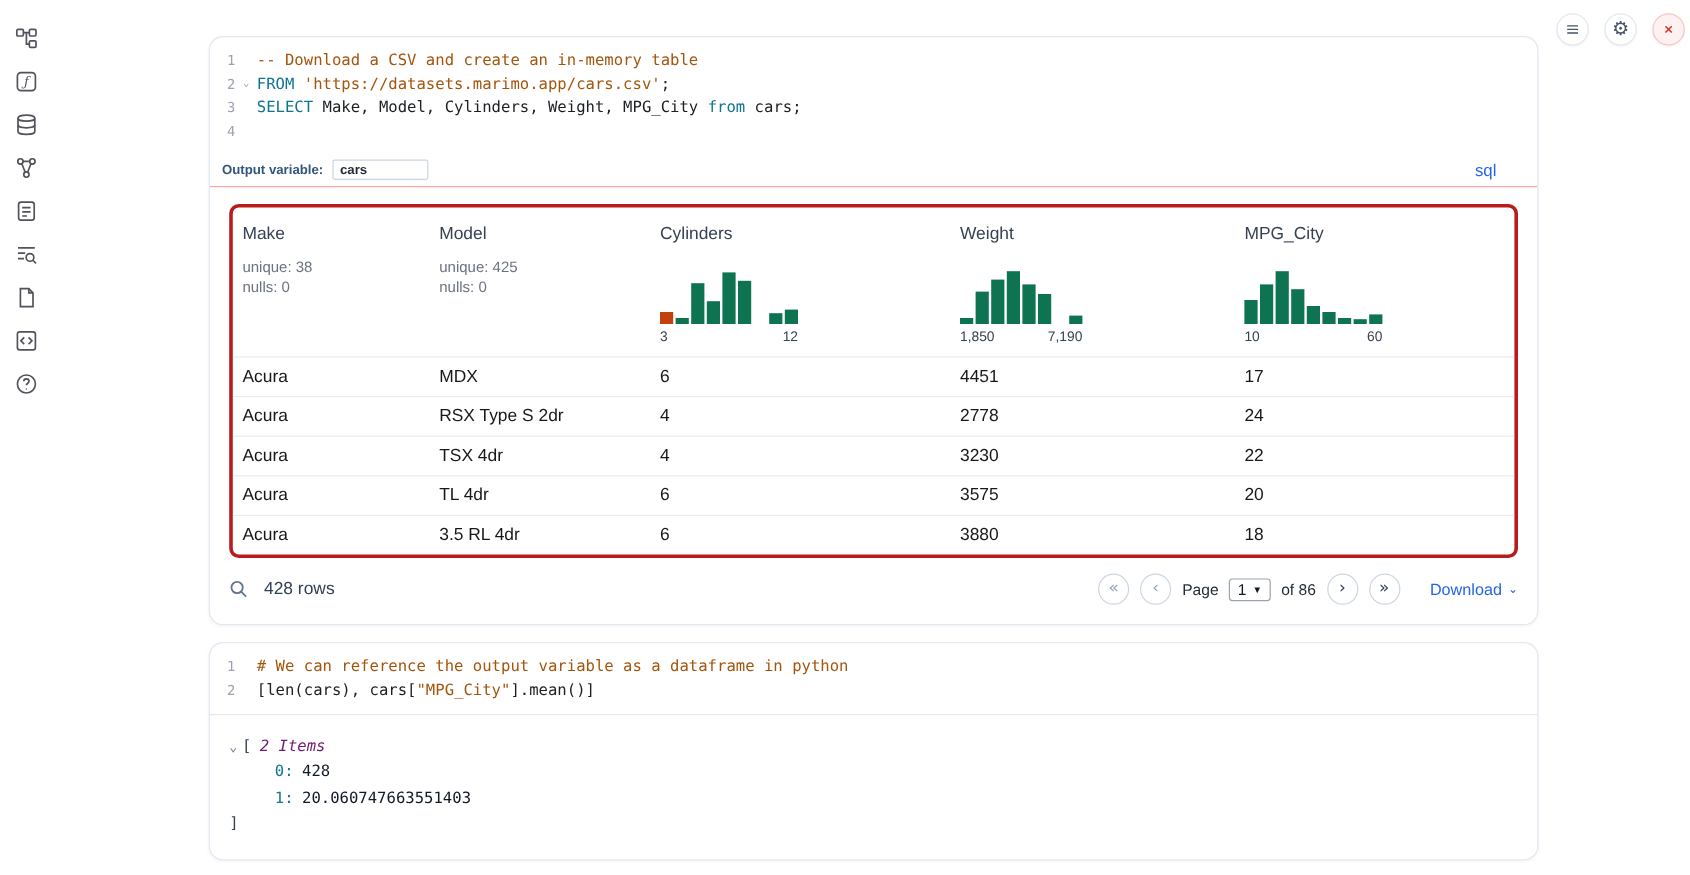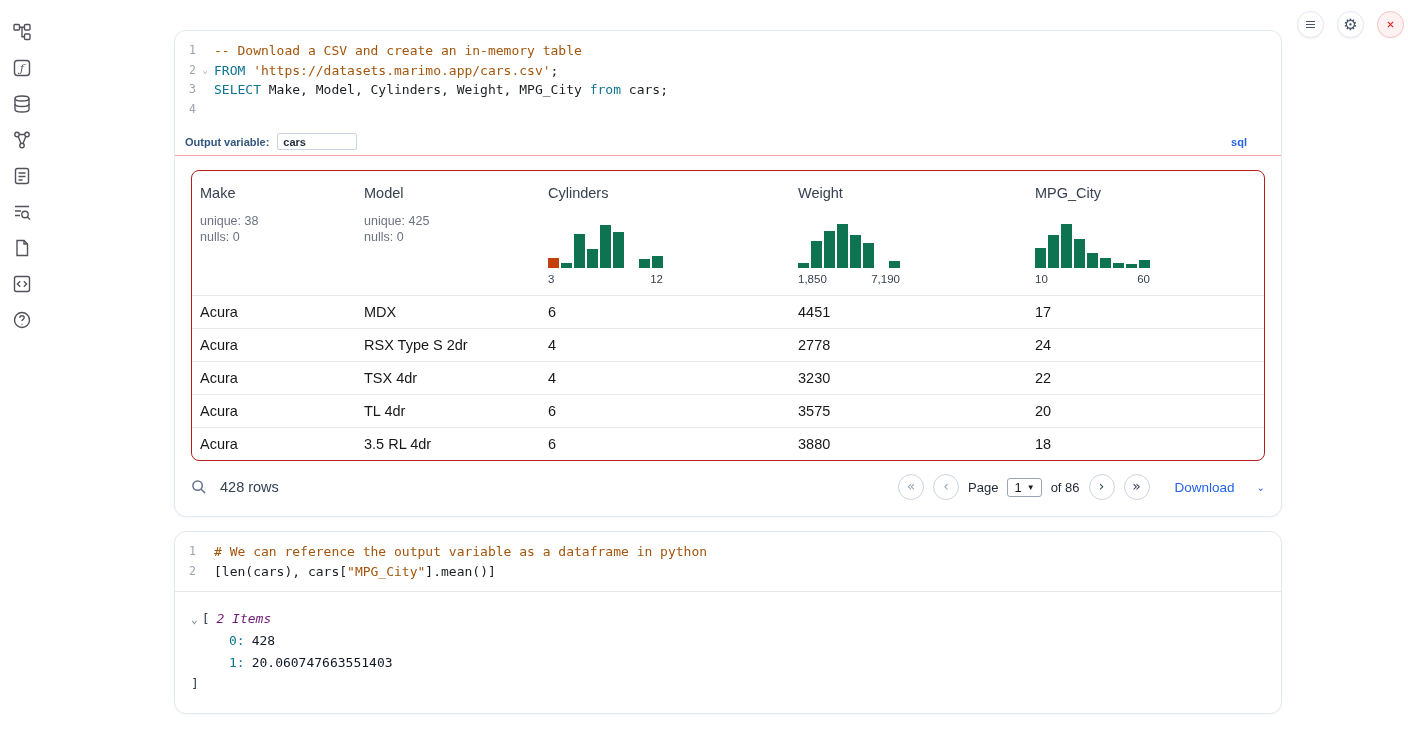--- a/index.html
+++ b/index.html
@@ -31,25 +31,25 @@
   .tok-comment { color:var(--comment); }
   .tok-kw { color:var(--kw); }
   .tok-string { color:var(--string); }
   .tok-plain { color:var(--code); }
   .code-border { border-bottom:1px solid #e5e7eb; }
 
   
   .outvar-row { display:flex; align-items:center; height:27px; padding:0 34px 0 10px; gap:8px; border-bottom:1px solid #fca5a5; }
   .outvar-label { font-size:11px; font-weight:700; color:var(--label-blue); }
   .outvar-input { width:80px; height:17px; border:1px solid #cbd5e1; border-radius:2px; font-size:11px; font-weight:700; padding:0 5px; color:#1f2937; font-family:"Liberation Sans",sans-serif; outline:none; }
-  .lang-badge { margin-left:auto; font-size:11px; font-weight:700; color:var(--accent-blue); cursor:pointer; }
+  .lang-badge { margin-left:auto; font-size:14px; font-weight:400; color:var(--accent-blue); cursor:pointer; }
 
   
   .table-section { padding:14px 16px 0; }
-  .tbl-frame { border:1px solid #b91c1c; border-radius:8px; overflow:hidden; }
+  .tbl-frame { border:3px solid #b91c1c; border-radius:8px; overflow:hidden; }
   table.dtable { width:100%; border-collapse:collapse; table-layout:fixed; }
   .dtable th { text-align:left; vertical-align:top; padding:14px 8px 10px; font-weight:400; cursor:pointer; }
   .col-label { font-size:14.5px; color:#374151; line-height:16px; }
   .col-summary { margin-top:12px; font-size:12.5px; color:#6b7280; line-height:16.5px; }
   .hist-wrap { margin-top:19px; }
   .hist-bars { display:flex; align-items:flex-end; gap:2px; height:48px; }
   .hist-bar { width:11px; background:var(--hist-green); }
   .hist-bar.hl { background:var(--hist-orange); }
   .hist-axis { display:flex; justify-content:space-between; margin-top:5px; font-size:11.5px; color:#374151; }
   .dtable td { padding:8px 8px; font-size:14.5px; color:#18181b; border-top:1px solid #e8eaed; height:33px; }
@@ -57,21 +57,21 @@
   
   .table-footer { display:flex; align-items:center; justify-content:space-between; padding:13px 16px 16px; }
   .tf-left { display:flex; align-items:center; gap:13px; color:#334155; font-size:14.5px; }
   .tf-left svg { width:16px; height:16px; color:#64748b; cursor:pointer; }
   .tf-right { display:flex; align-items:center; gap:9px; }
   .pg-btn { width:26px; height:26px; border-radius:50%; border:1px solid #cbd5e1; background:#fff; display:flex; align-items:center; justify-content:center; font-size:14px; color:#334155; cursor:pointer; font-family:"DejaVu Sans",sans-serif; padding:0 0 2px; }
   .pg-btn.muted { color:#94a3b8; }
   .pg-text { font-size:13px; color:#1f2937; }
   .page-select { display:inline-flex; align-items:center; gap:5px; border:1px solid #9aa4b2; border-radius:3px; padding:1px 6px; font-size:13px; color:#111827; cursor:pointer; background:#fff; }
   .sel-ar { font-size:8px; color:#111827; }
-  .download { margin-left:16px; display:inline-flex; align-items:center; gap:22px; color:var(--accent-blue); font-size:13.5px; cursor:pointer; }
+  .download { margin-left:16px; display:inline-flex; align-items:center; gap:5px; color:var(--accent-blue); font-size:13.5px; cursor:pointer; }
   .dl-ar { font-size:10px; }
 
   
   .tree { font-family:"DejaVu Sans Mono",monospace; font-size:13px; line-height:21.5px; padding:16px 16px 18px; color:#1f2937; }
   .tree-chev { color:#64748b; font-size:11px; margin-right:4px; cursor:pointer; }
   .tree-bracket { color:#374151; }
   .tree-items { font-style:italic; color:#701a75; margin-left:7px; }
   .tree-entry { padding-left:38px; }
   .tree-key { color:var(--kw); }
   .tree-val { color:#111827; margin-left:7px; }

